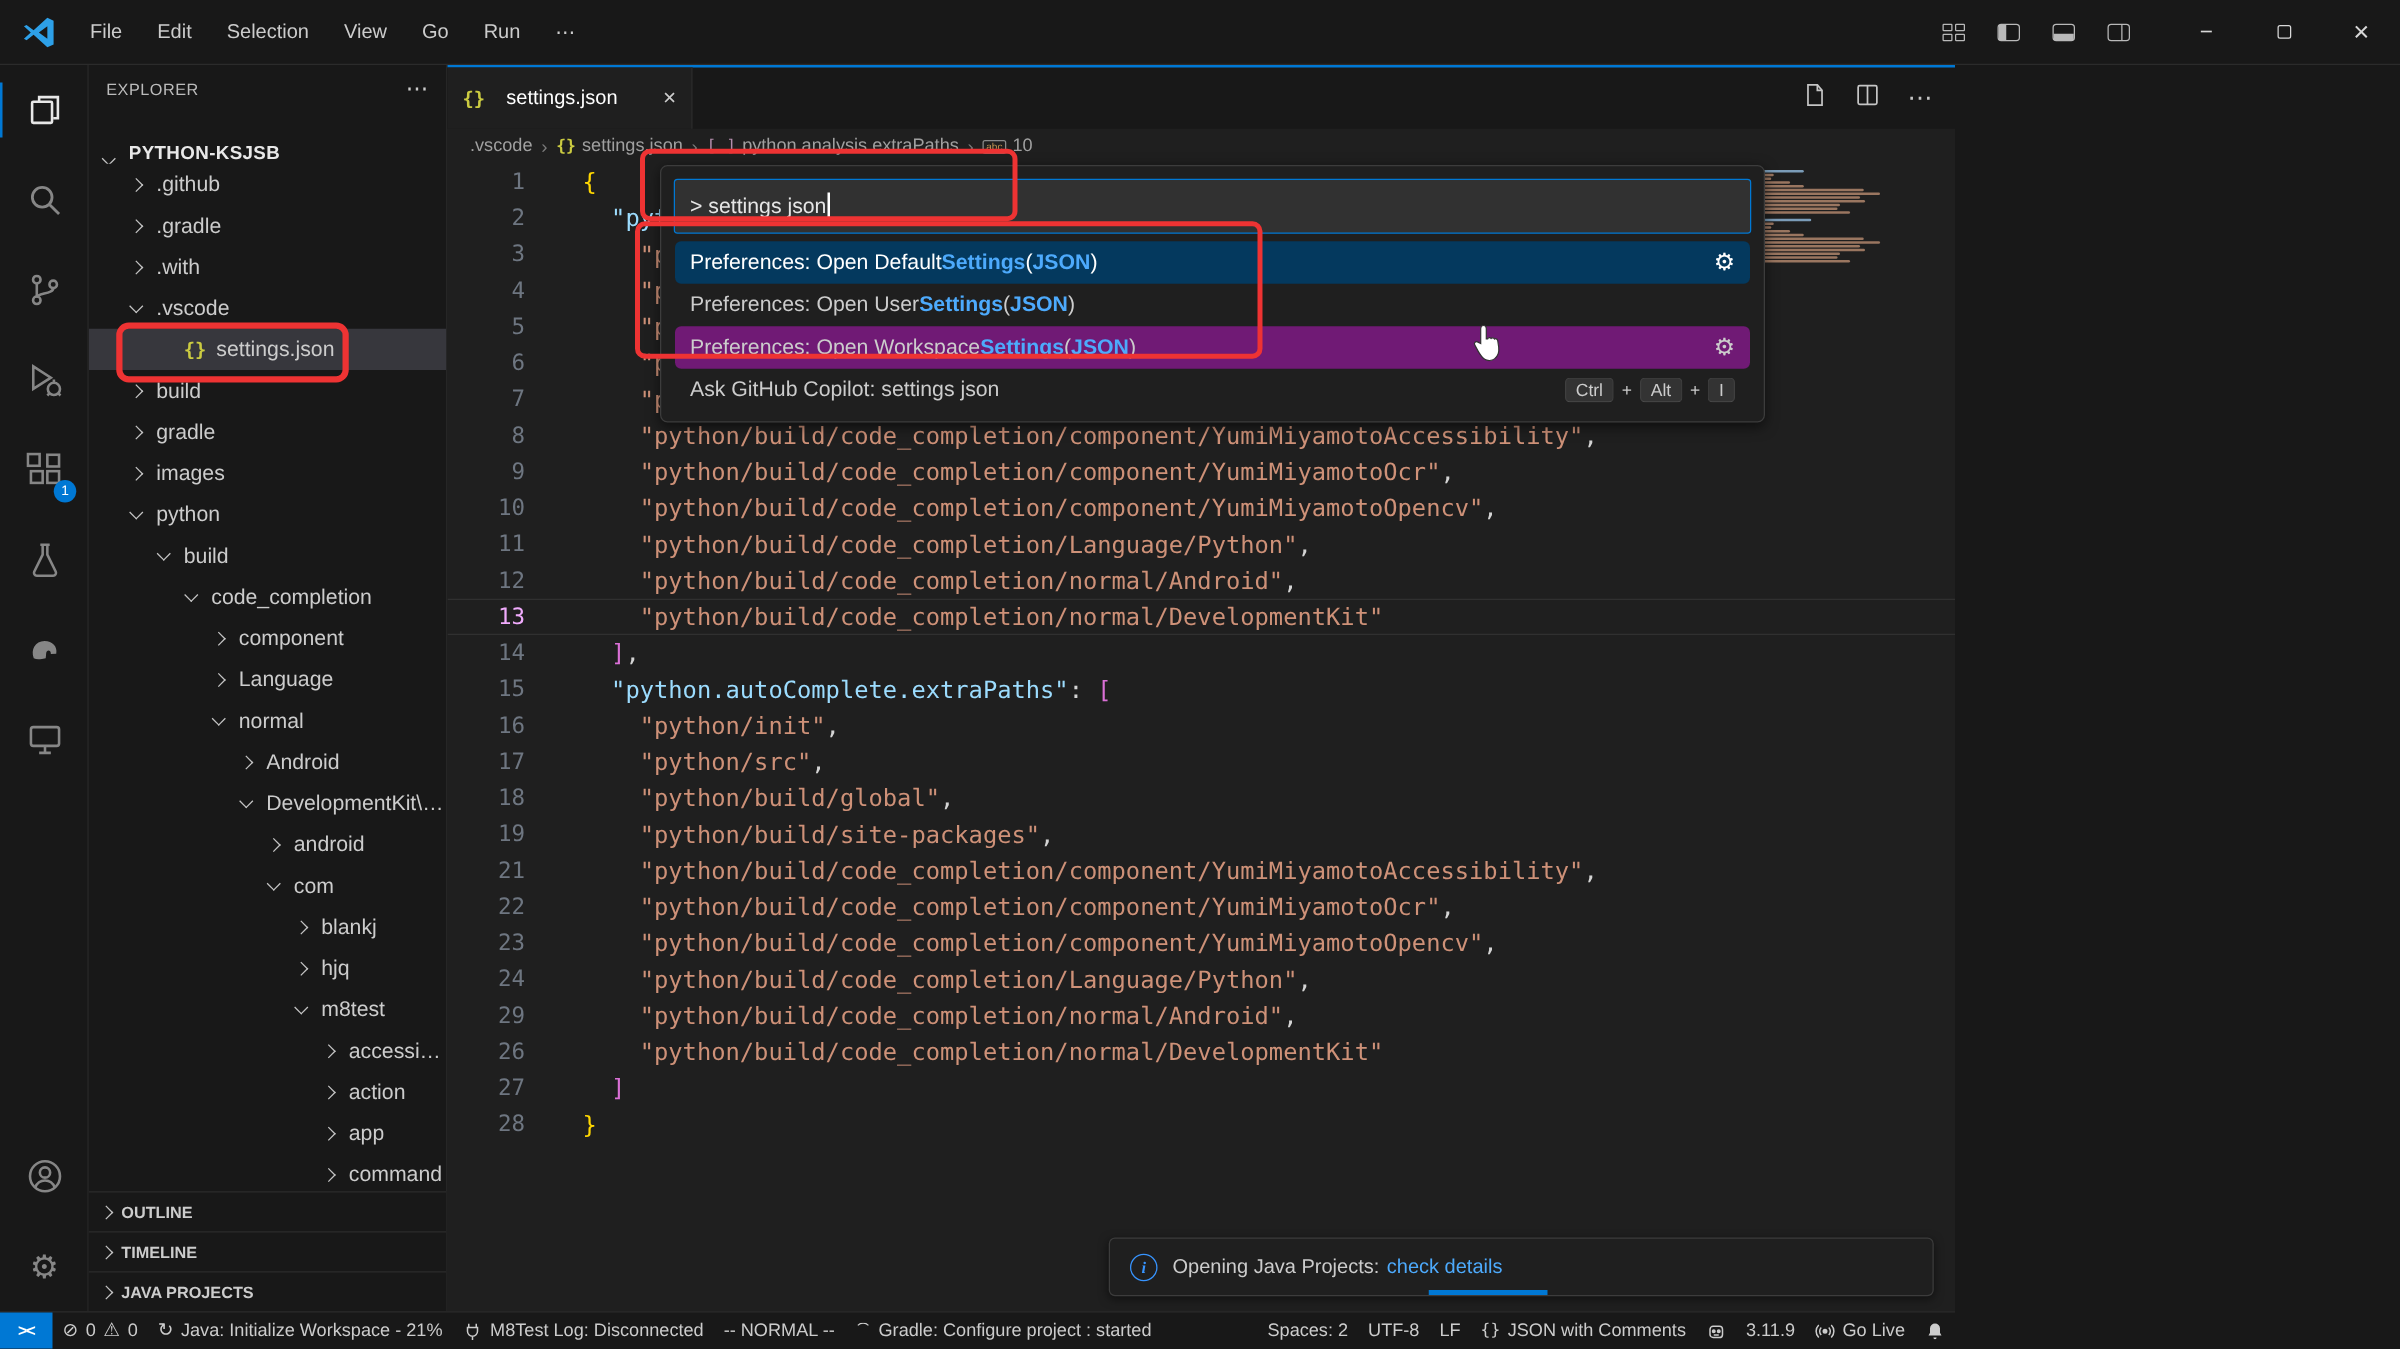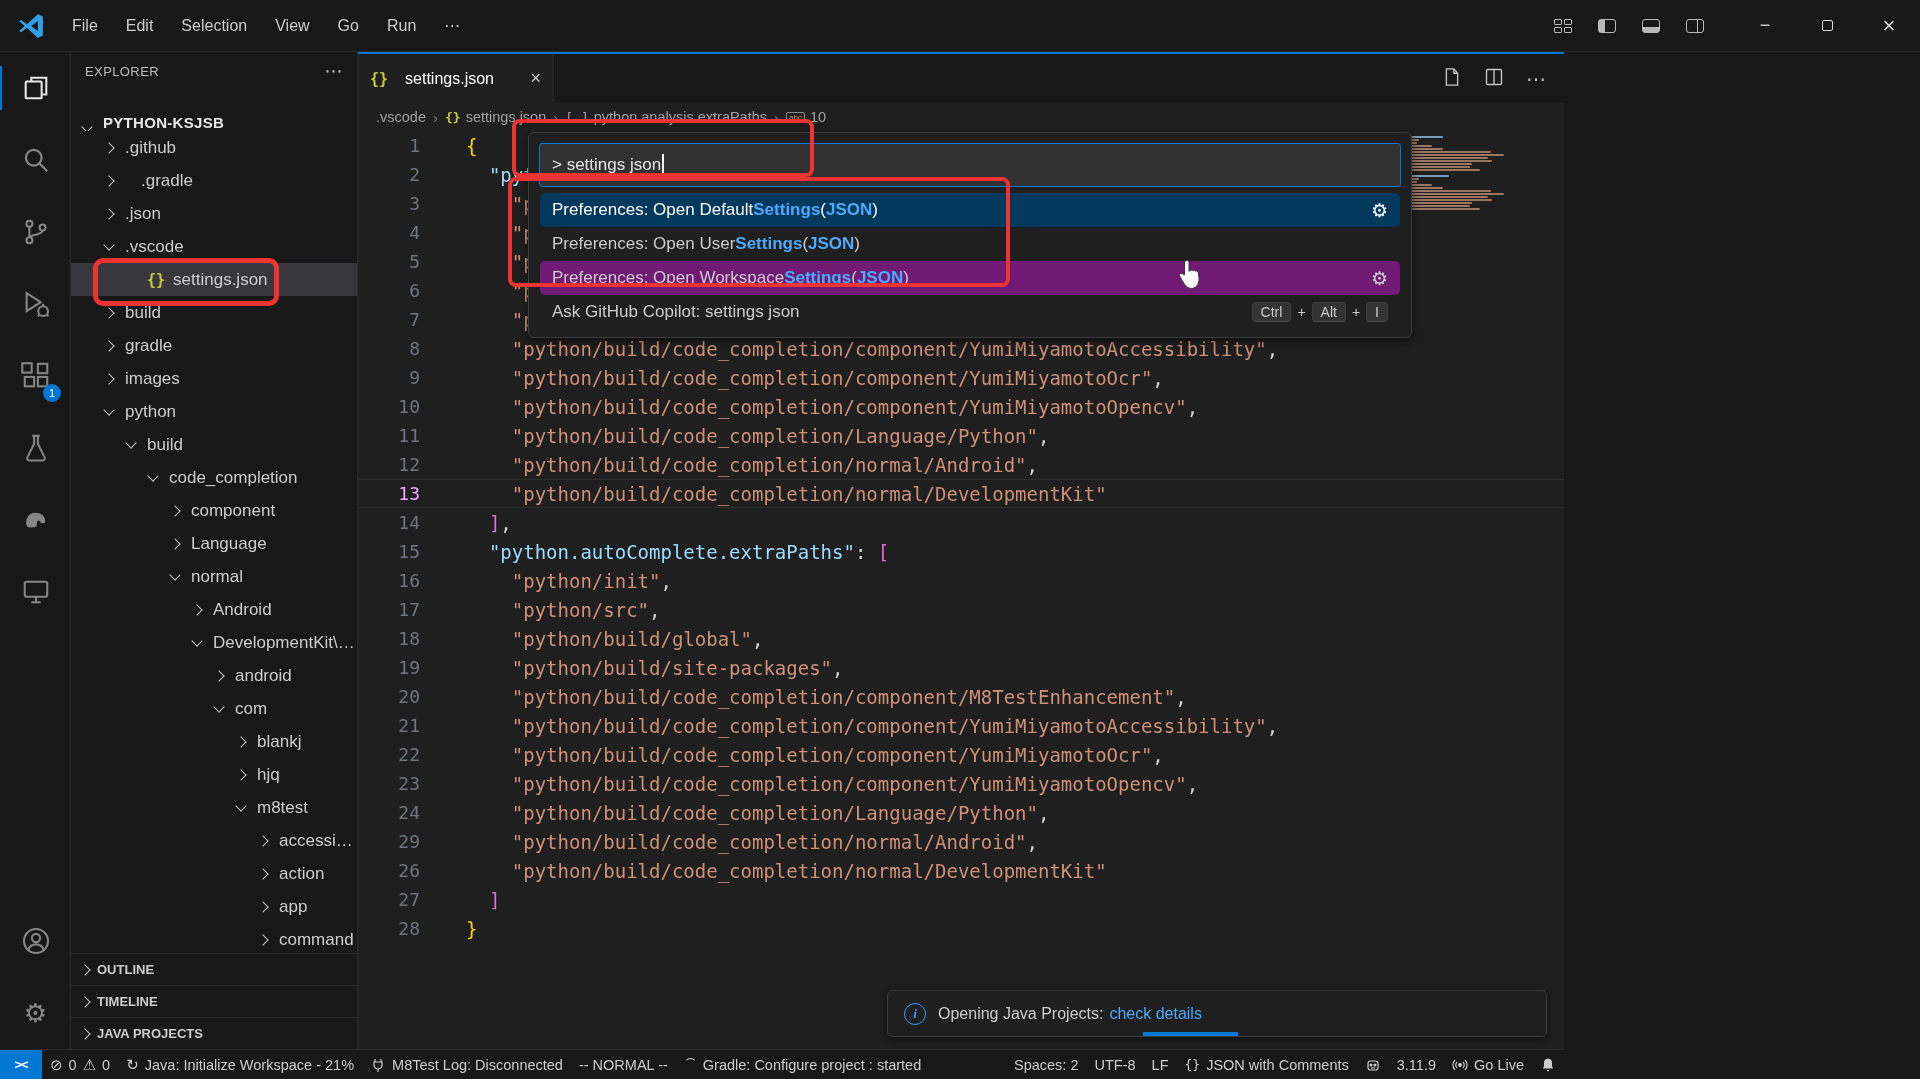--- a/index.html
+++ b/index.html
@@ -254,27 +254,27 @@
     </div>
     <div id="tree">
         <div class="trow root" style="padding-left: 12px; align-items: flex-end;">
           <span class="chev down"></span>
           <span class="label">PYTHON-KSJSB</span>
         </div>
         <div class="trow" style="padding-left: 34px;">
           <span class="chev right"></span>
           <span class="label">.github</span>
         </div>
-        <div class="trow" style="padding-left: 34px; gap: 16px;">
+        <div class="trow" style="padding-left: 34px;">
           <span class="chev right"></span>
           <span class="label">.gradle</span>
         </div>
         <div class="trow" style="padding-left: 34px;">
           <span class="chev right"></span>
-          <span class="label">.json</span>
+          <span class="label">.with</span>
         </div>
         <div class="trow" style="padding-left: 34px;">
           <span class="chev down"></span>
           <span class="label">.vscode</span>
         </div>
         <div class="trow selected" style="padding-left: 56px;">
           <span class="chev none"></span>
           <span class="json-ic">{}</span>
           <span class="label">settings.json</span>
         </div>
@@ -488,24 +488,20 @@
             <span class="gut">17</span>
             <span class="src"><span class="tok-pun">    </span><span class="tok-str">"python/src"</span><span class="tok-pun">,</span></span>
           </div>
           <div class="cline">
             <span class="gut">18</span>
             <span class="src"><span class="tok-pun">    </span><span class="tok-str">"python/build/global"</span><span class="tok-pun">,</span></span>
           </div>
           <div class="cline">
             <span class="gut">19</span>
             <span class="src"><span class="tok-pun">    </span><span class="tok-str">"python/build/site-packages"</span><span class="tok-pun">,</span></span>
-          </div>
-          <div class="cline">
-            <span class="gut">20</span>
-            <span class="src"><span class="tok-pun">    </span><span class="tok-str">"python/build/code_completion/component/M8TestEnhancement"</span><span class="tok-pun">,</span></span>
           </div>
           <div class="cline">
             <span class="gut">21</span>
             <span class="src"><span class="tok-pun">    </span><span class="tok-str">"python/build/code_completion/component/YumiMiyamotoAccessibility"</span><span class="tok-pun">,</span></span>
           </div>
           <div class="cline">
             <span class="gut">22</span>
             <span class="src"><span class="tok-pun">    </span><span class="tok-str">"python/build/code_completion/component/YumiMiyamotoOcr"</span><span class="tok-pun">,</span></span>
           </div>
           <div class="cline">

